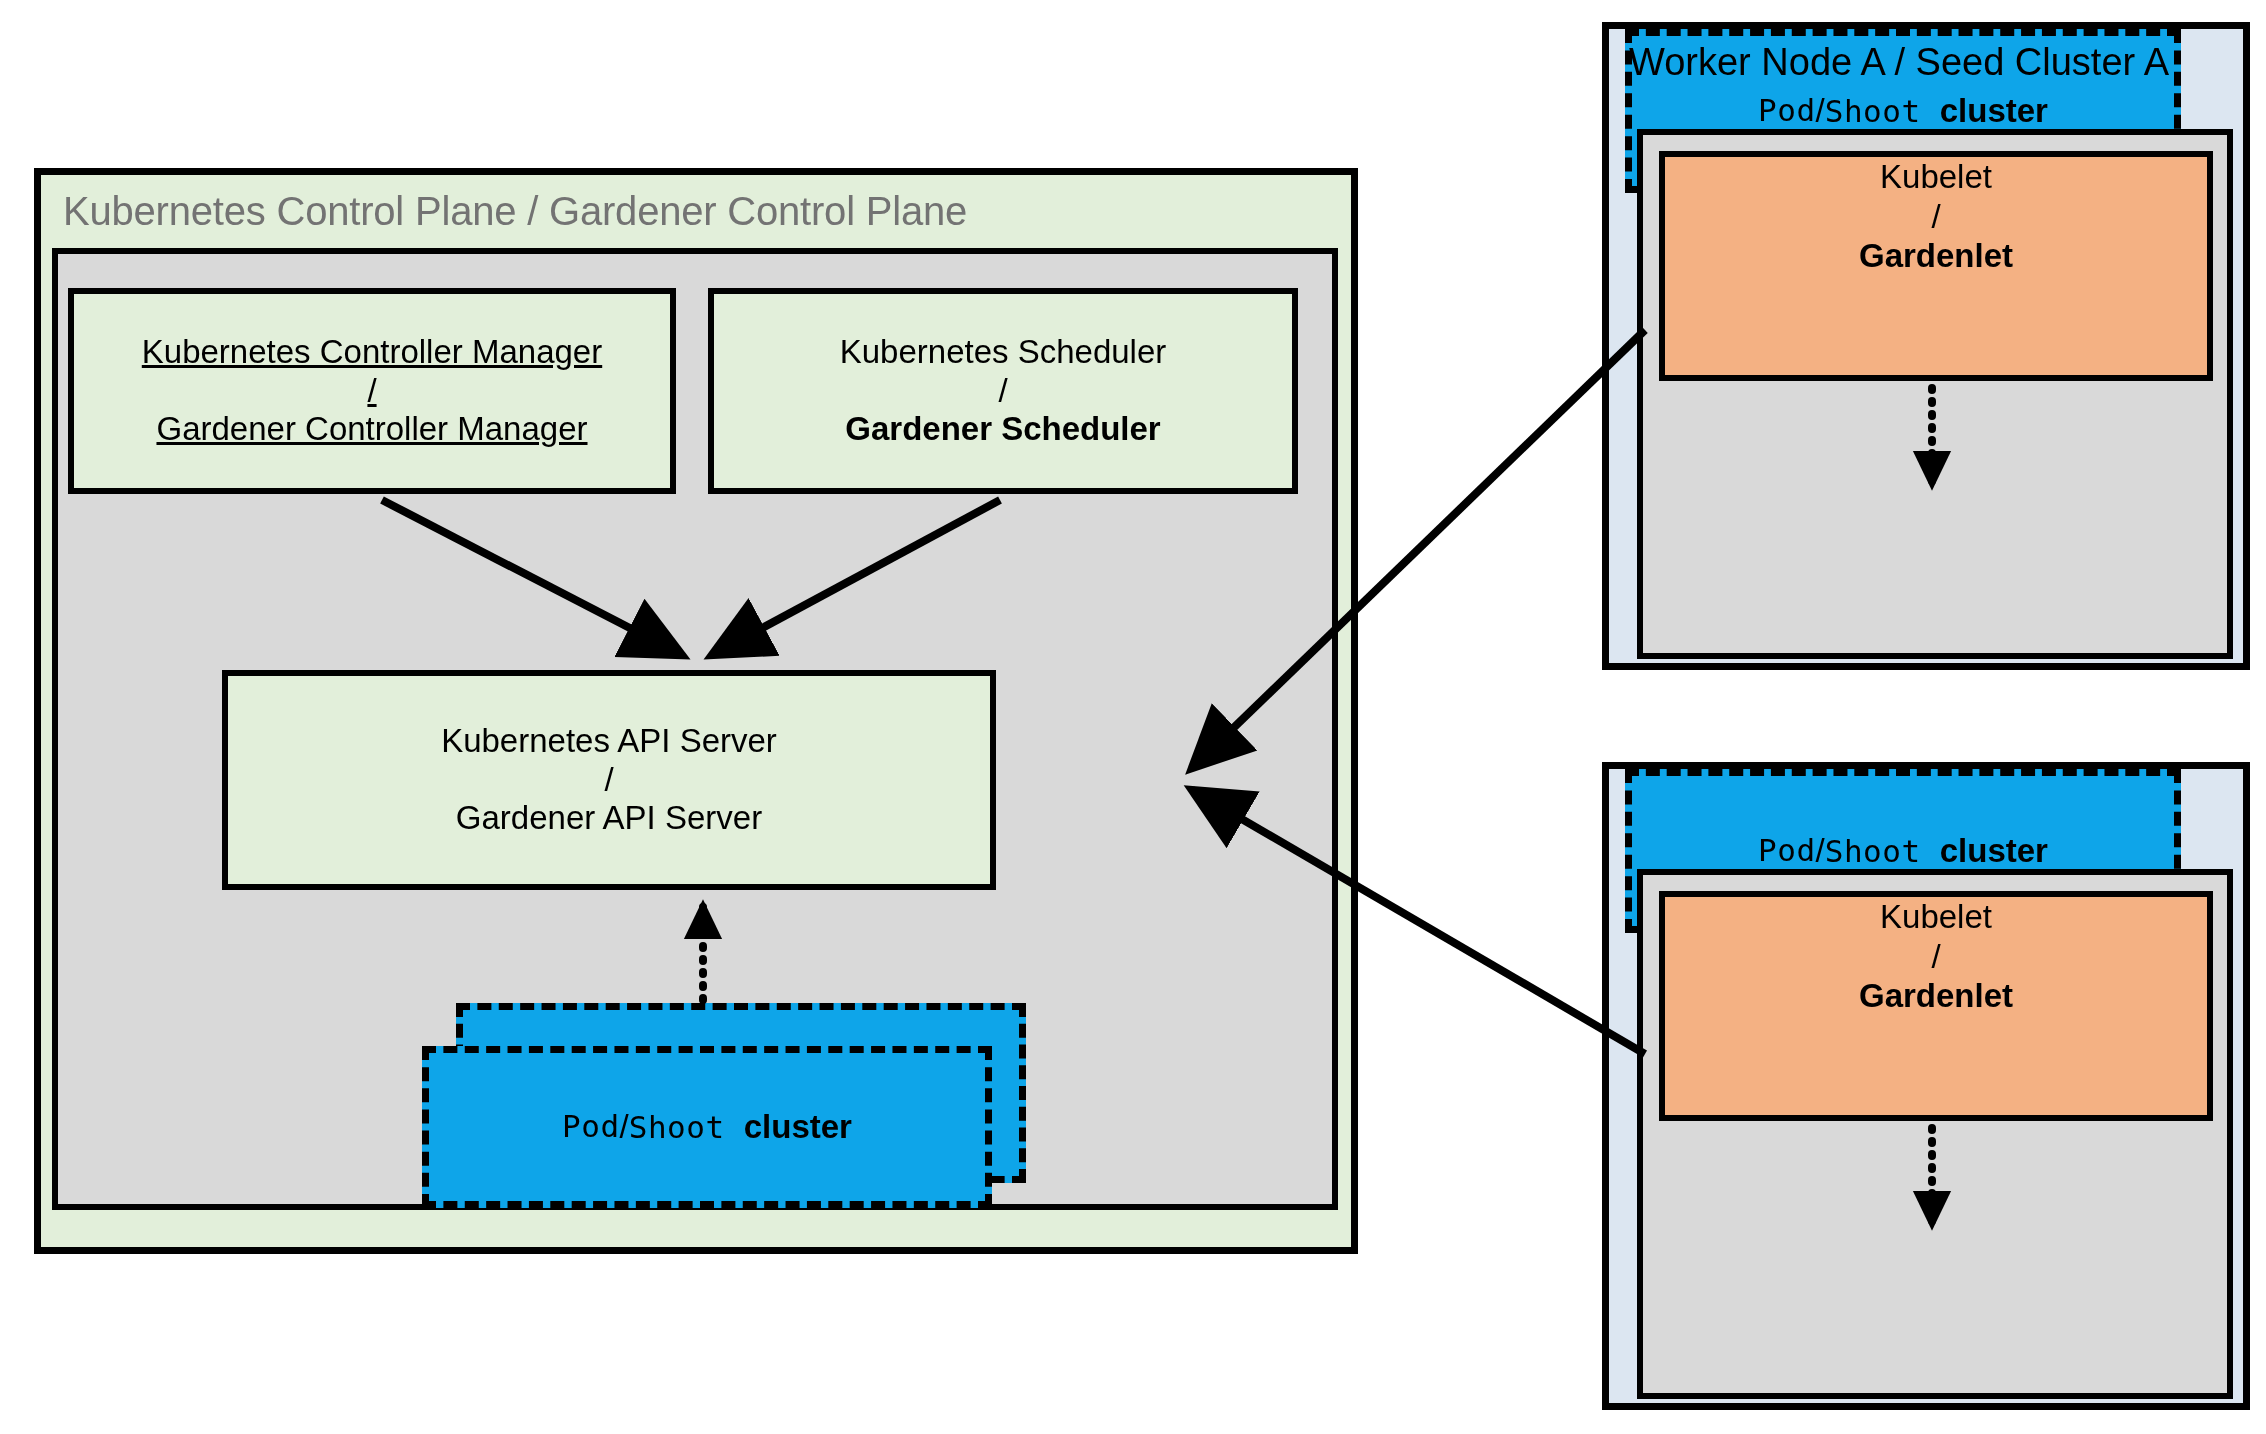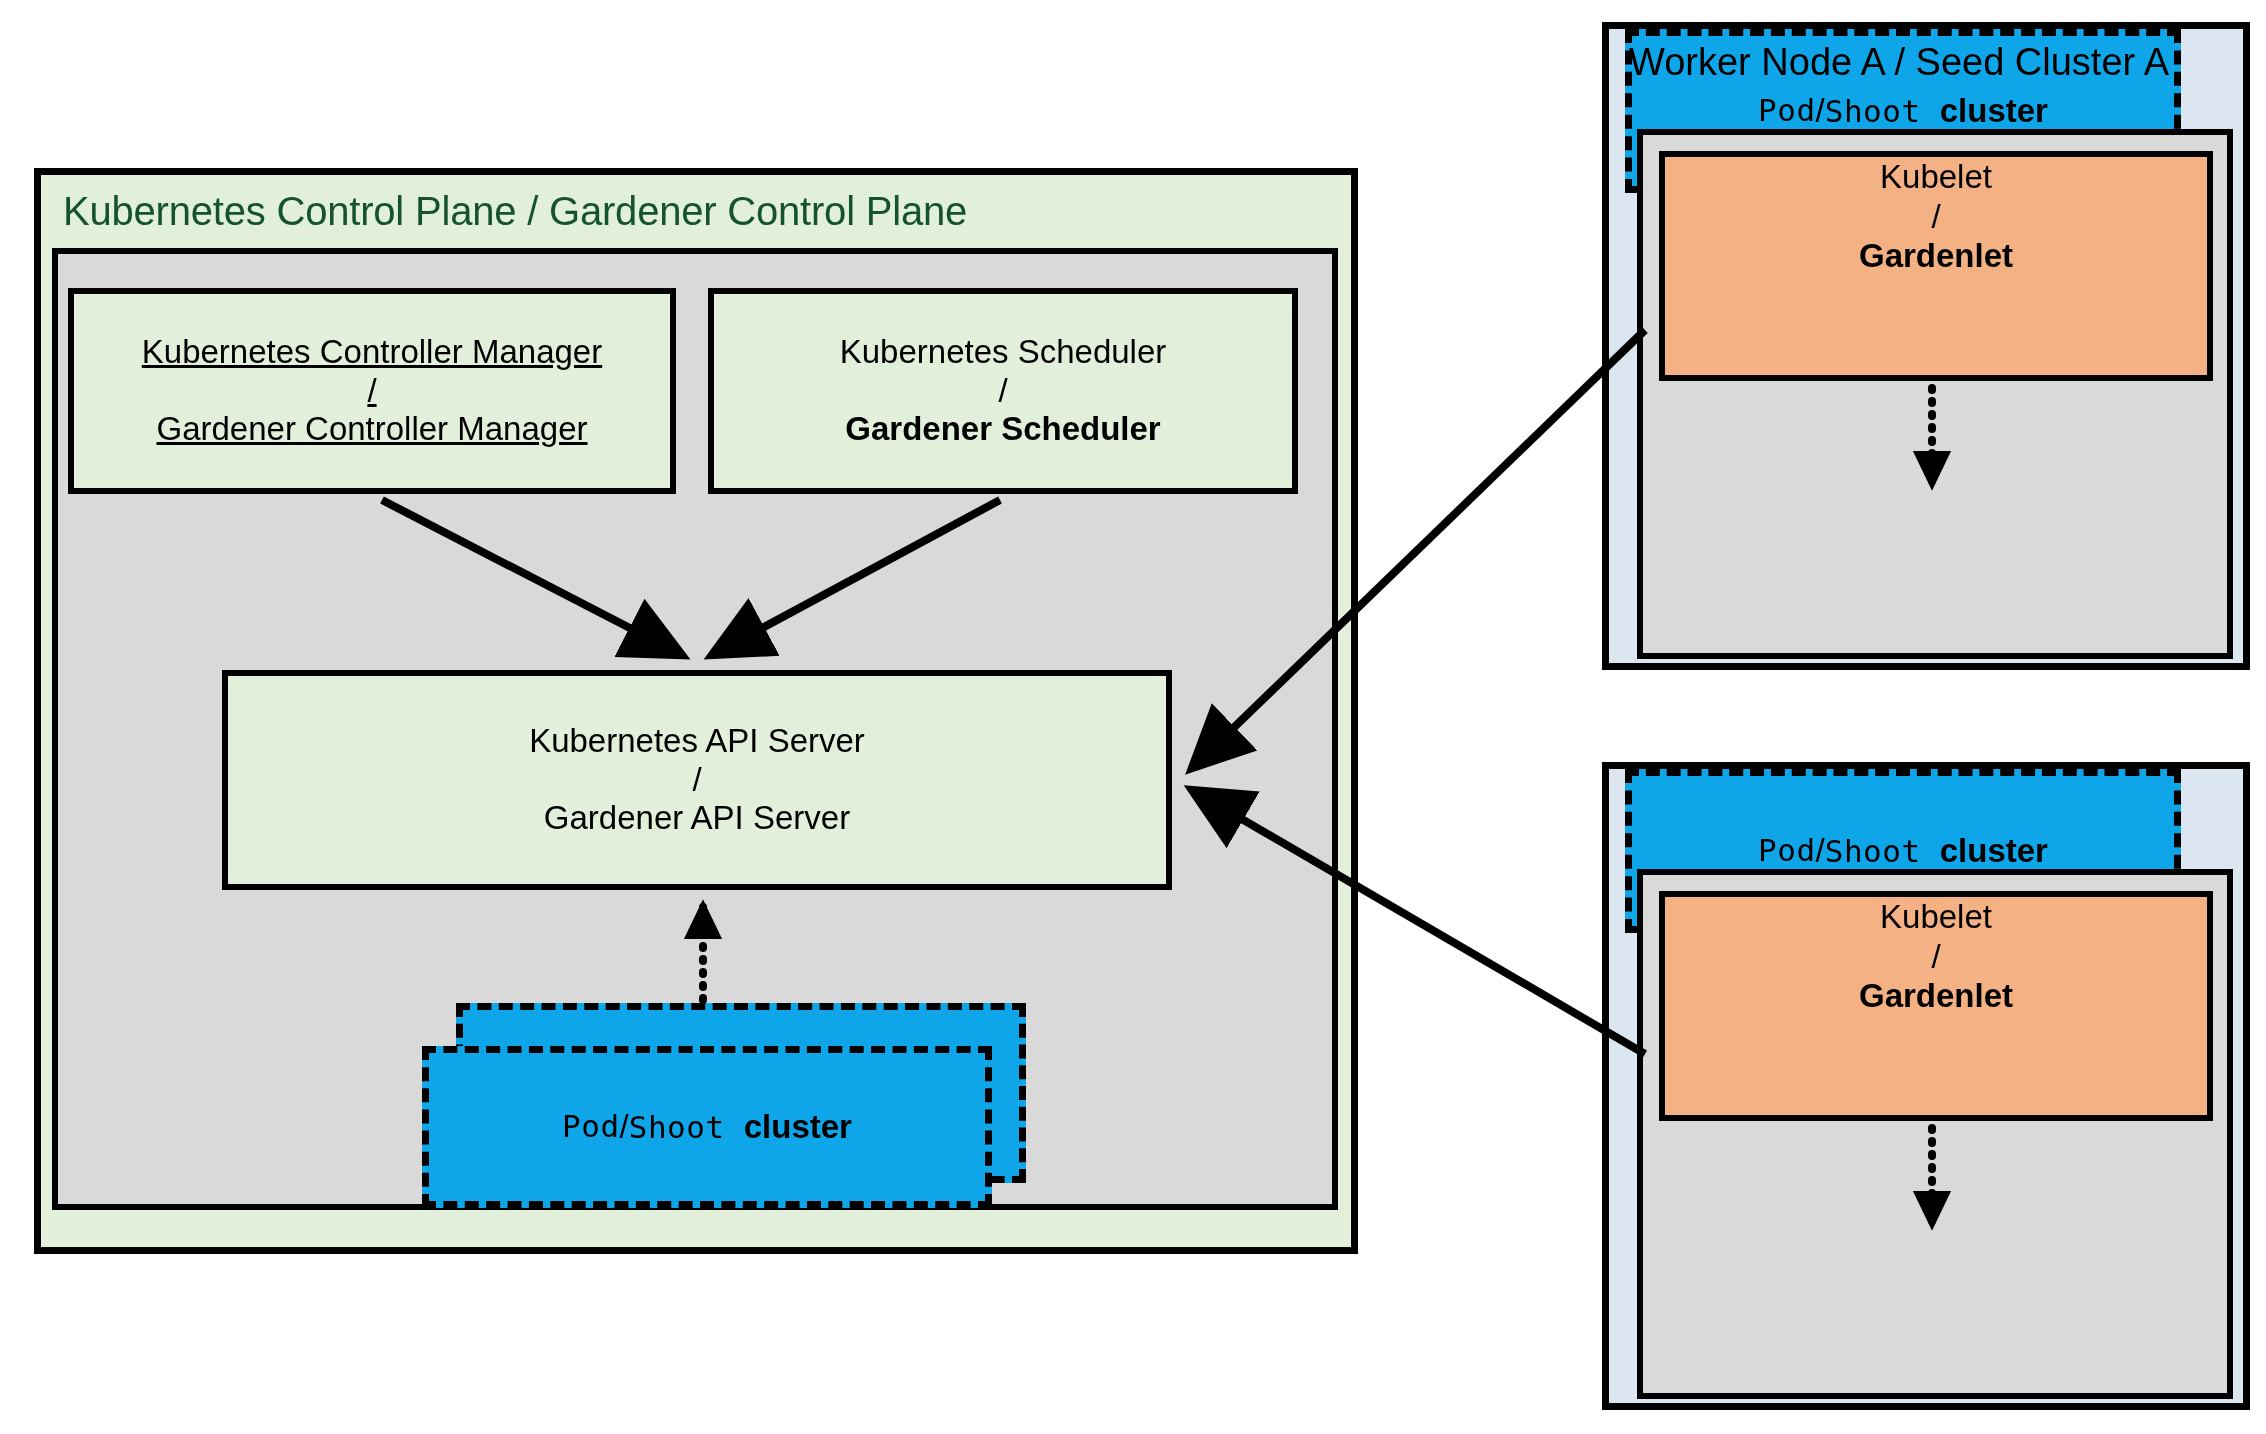--- a/index.html
+++ b/index.html
@@ -25,21 +25,21 @@
   #control-plane {
     left: 34px; top: 168px;
     width: 1324px; height: 1086px;
     background: #e2efda;
     border: 7px solid #000000;
   }
   #control-plane-title {
     position: absolute;
     left: 22px; top: 14px;
     font-size: 40px;
-    color: #14532d;
+    color: #737373;
     white-space: nowrap;
     letter-spacing: -0.2px;
   }
   #control-plane-inner {
     left: 52px; top: 248px;
     width: 1286px; height: 962px;
     background: #d9d9d9;
     border: 6px solid #000000;
   }
 
@@ -54,21 +54,21 @@
     text-align: center;
     font-size: 33px;
     line-height: 1.18;
     color: #000;
   }
   .green-box .ln { display: block; white-space: nowrap; }
   .bold { font-weight: bold; }
 
   #box-controller-manager { left: 68px; top: 288px; width: 608px; height: 206px; text-decoration: underline; }
   #box-scheduler         { left: 708px; top: 288px; width: 590px; height: 206px; }
-  #box-api-server        { left: 222px; top: 670px; width: 950px; height: 220px; }
+  #box-api-server        { left: 222px; top: 670px; width: 774px; height: 220px; }
 
   
   .pod-box {
     background: #0ea5e9;
     border: 7px dashed #000000;
     display: flex;
     flex-direction: row;
     align-items: center;
     justify-content: center;
     text-align: center;

